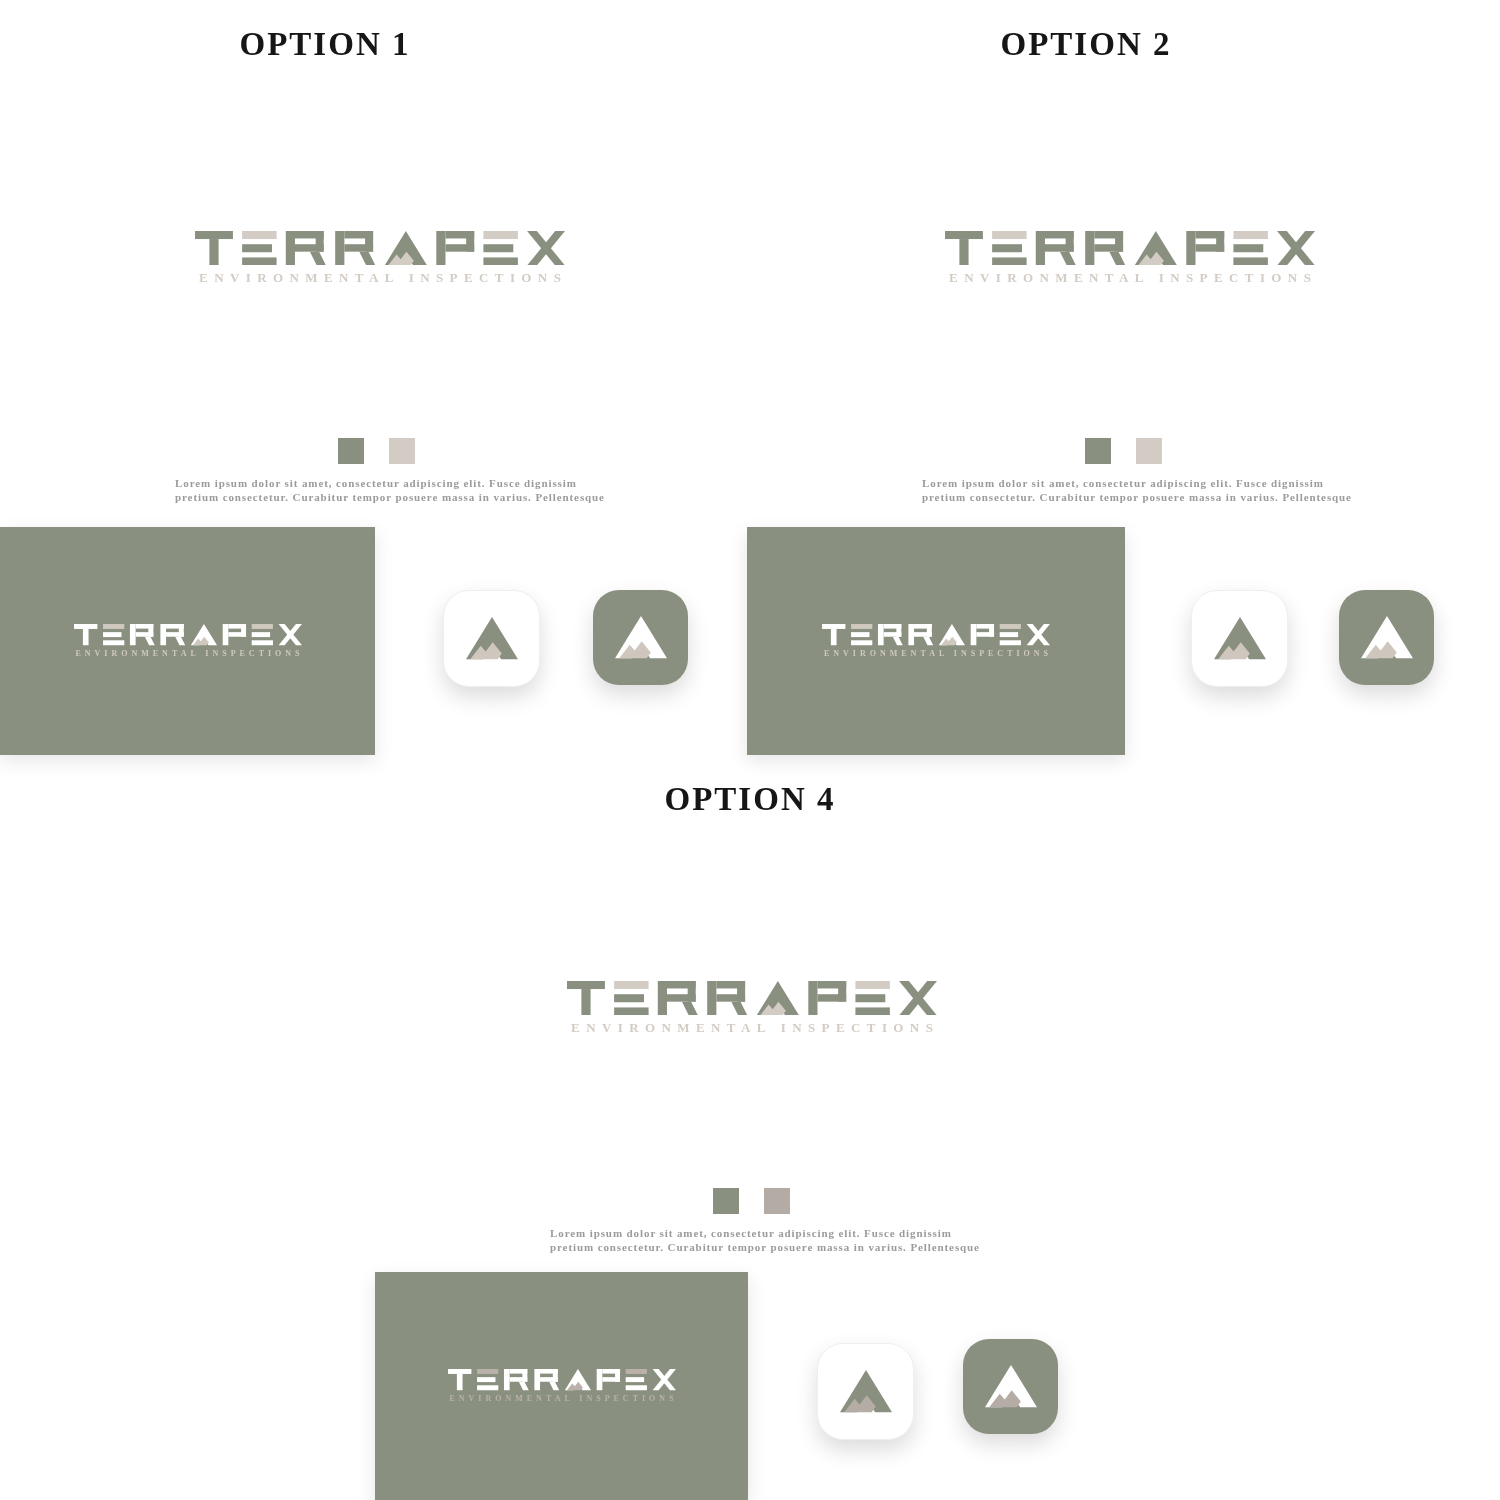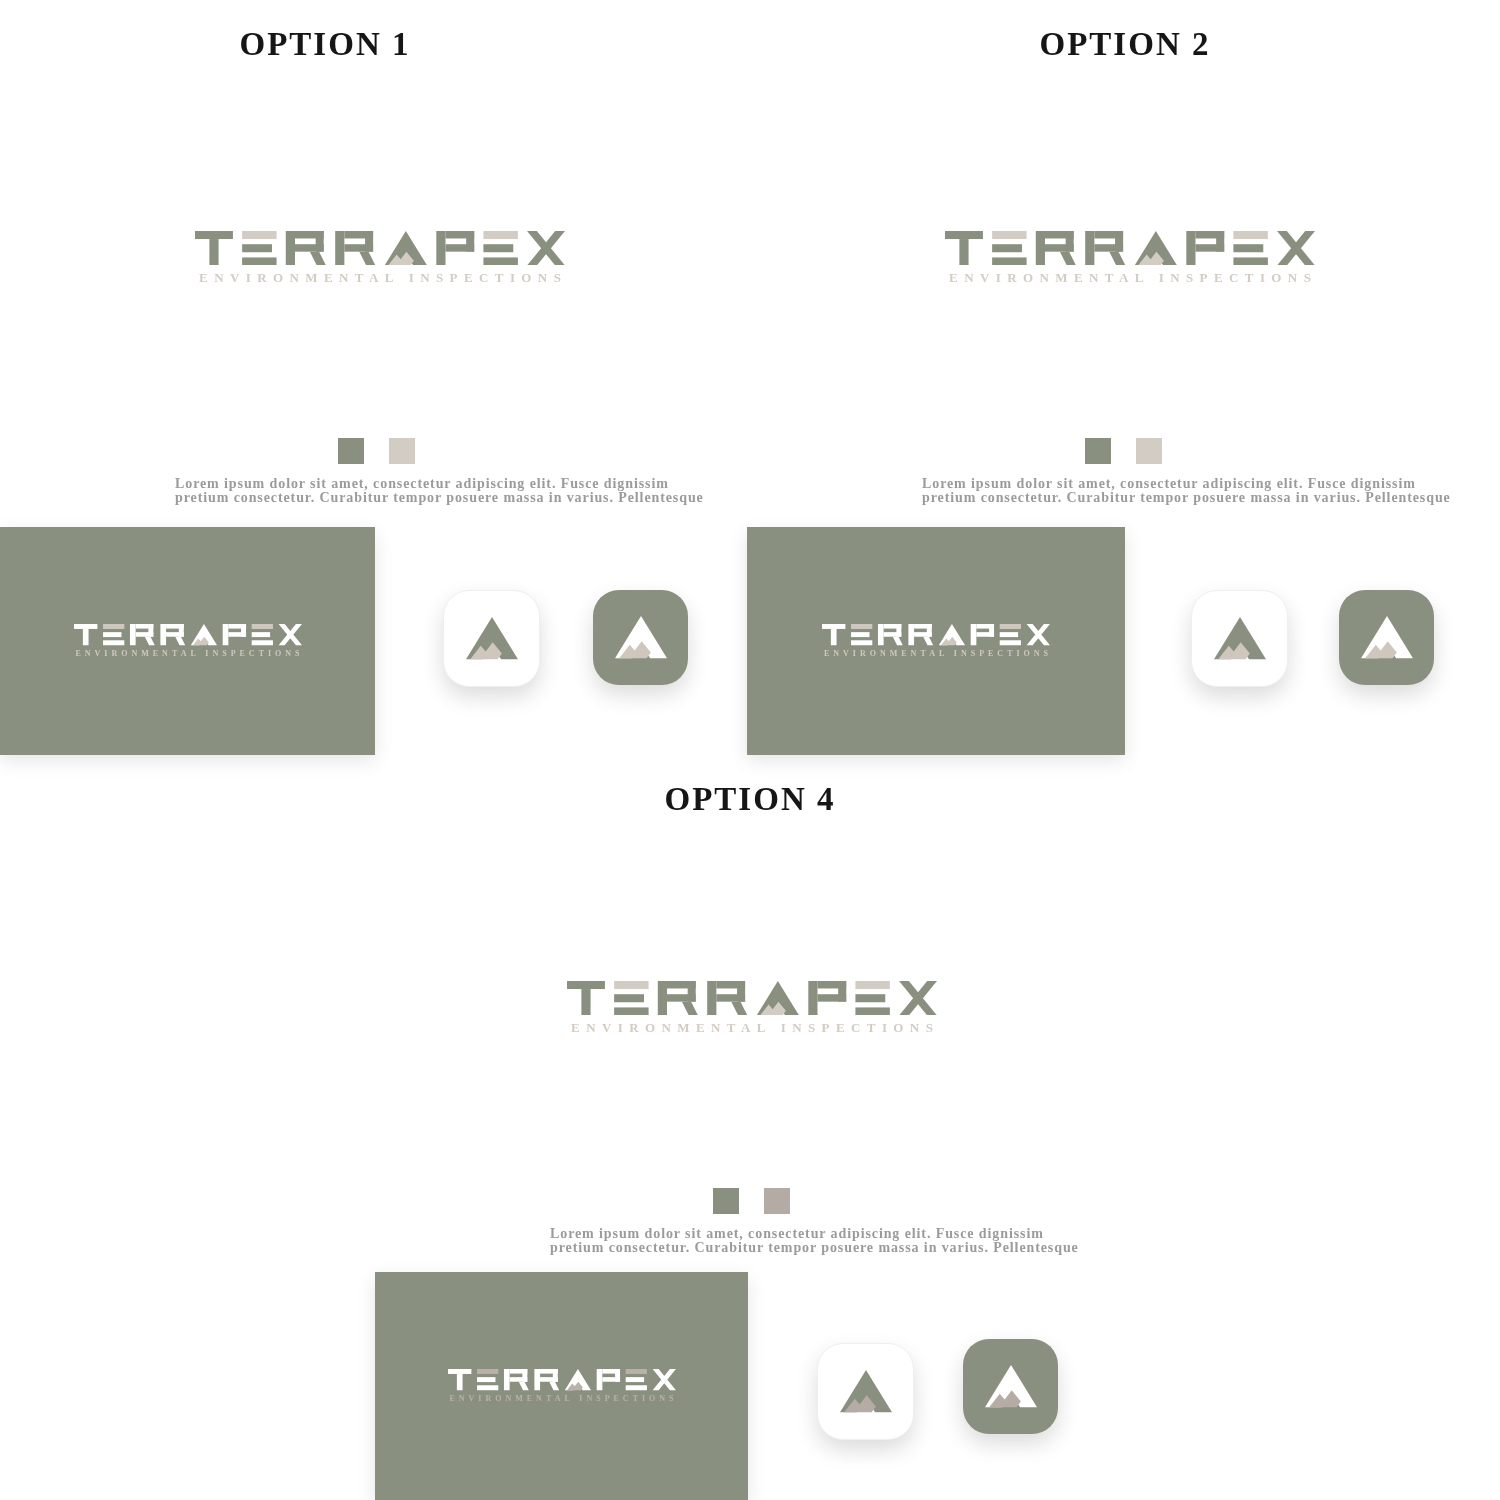--- a/index.html
+++ b/index.html
@@ -38,21 +38,21 @@
   .opt3 .logo-on-card{--accent:#B9B1AA;}
 
   
   .swatches{position:absolute;display:flex;gap:25px;}
   .swatch{width:26px;height:26px;}
 
   
   .lorem{
     position:absolute;
     text-align:center;
-    font-size:14px;
+    font-size:11px;
     line-height:13.5px;
     font-weight:700;
     letter-spacing:0.9px;
     color:#9B9B9B;
     white-space:nowrap;
   }
 
   
   .card{
     position:absolute;
@@ -71,21 +71,21 @@
     box-shadow:0 10px 22px rgba(0,0,0,0.14);
   }
   .tile.light{background:#FFFFFF;border:1px solid #F0EFED;}
   .tile.dark{background:#8A9080;}
   .tile .icon{display:block;width:52px;height:auto;--main:#8A9080;--accent:#CFC7BE;}
   .tile.dark .icon{--main:#FFFFFF;--accent:#CFC7BE;}
   .opt3 .tile .icon{--accent:#B5ACA5;}
 
   
   .o1-title{left:0;   top:26px;  width:650px;}
-  .o2-title{left:800px;top:26px; width:650px;}
+  .o2-title{left:761px;top:26px; width:650px;}
   .o3-title{left:425px;top:781px;width:650px;}
 
   .o1-logo{left:195px;top:231px;width:370px;}
   .o2-logo{left:945px;top:231px;width:370px;}
   .o3-logo{left:567px;top:981px;width:370px;}
 
   .o1-swatches{left:338px; top:438px;}
   .o2-swatches{left:1085px;top:438px;}
   .o3-swatches{left:713px; top:1188px;}
 

